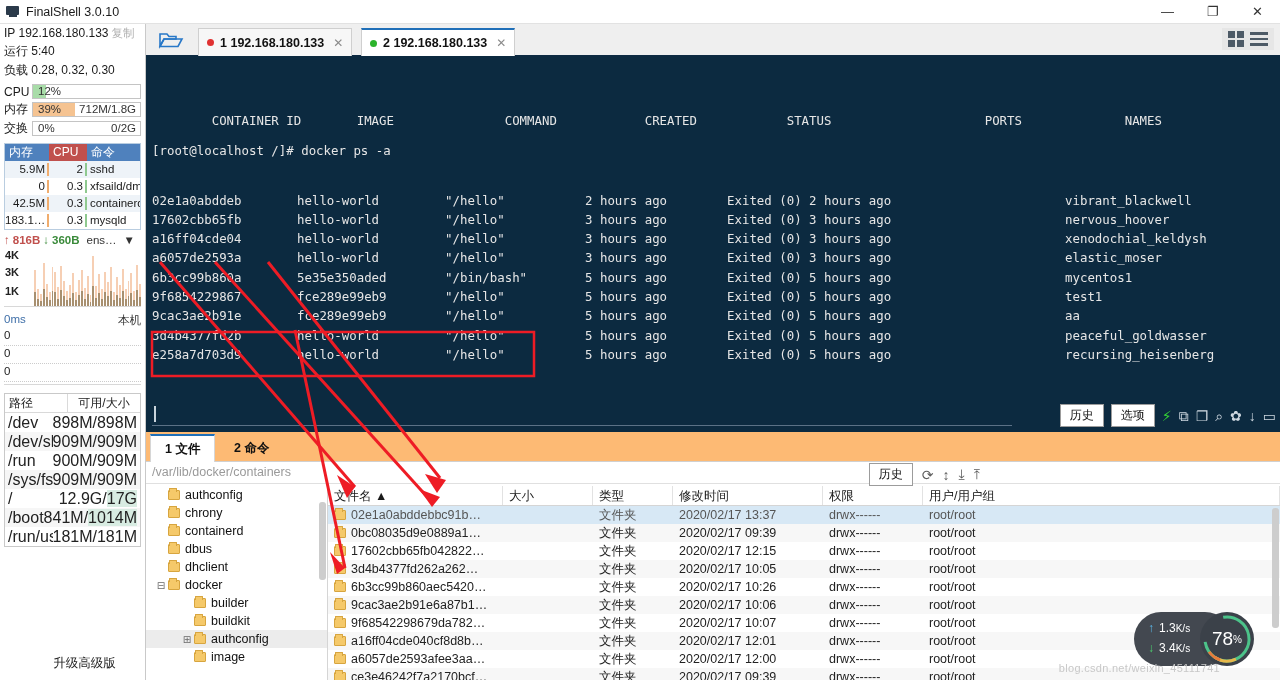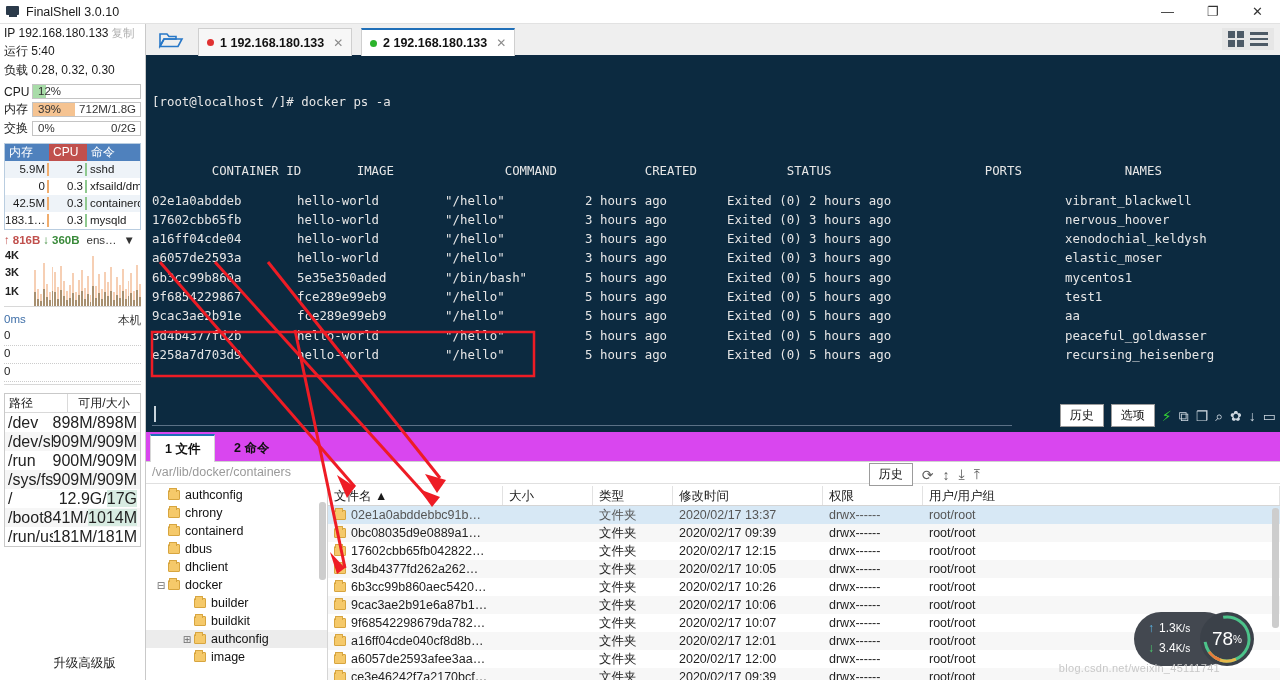--- a/index.html
+++ b/index.html
@@ -134,21 +134,21 @@
   .caret { position:absolute; left:2px; top:2px; width:1.5px; height:16px; background:#c9d4dc;}
   .termtools { position:absolute; right:4px; top:4px; display:flex; align-items:center; gap:7px;}
   .btn-ch { background:#fff; border:1px solid #9c9c9c; font-size:12px; padding:2px 9px; color:#111;}
   .t-ico { color:#cfd8e0; font-size:14px; line-height:1; }
   .t-ico.bolt { color:#35d435; font-weight:bold;}
 
   .dots-handle { position:absolute; left:50%; top:404px; transform:translateX(-50%); color:#9aa4ad; font-size:11px; letter-spacing:2px;}
 
   
   .filepanel { position:absolute; left:0; top:408px; width:1134px; height:272px; background:#fff;}
-  .ftabs { height:30px; background:#d946ef; border-bottom:1px solid #d0d0d0; position:relative;}
+  .ftabs { height:30px; background:#fdba74; border-bottom:1px solid #d0d0d0; position:relative;}
   .ftab { position:absolute; top:2px; height:28px; padding:0 14px; font-size:12.5px; font-weight:bold; display:flex; align-items:center; color:#111;}
   .ftab.active { background:#fff; border-top:2px solid #1f6fb8; border-left:1px solid #d6d6d6; border-right:1px solid #d6d6d6;}
   .pathbar { height:22px; background:#fff; border-bottom:1px solid #e0e0e0; position:relative;}
   .pathbar .ptxt { position:absolute; left:6px; top:3px; font-size:12.5px; color:#9a9a9a;}
   .pb-tools { position:absolute; right:300px; top:1px; display:flex; align-items:center; gap:9px;}
   .ficon { font-size:14px; color:#5c5c5c;}
 
   .fbody { position:absolute; left:0; top:54px; right:0; bottom:0; display:flex;}
   .ftree { width:182px; border-right:1px solid #d5d5d5; position:relative; overflow:hidden; background:#fff;}
   .tnode { height:18px; display:flex; align-items:center; font-size:12.5px; color:#111; white-space:nowrap;}
@@ -483,24 +483,24 @@
           </div>
         <div class="ham">
             <span></span>
             <span></span>
             <span></span>
           </div>
       </div>
     </div>
 
     <div class="term">
-      <div class="ln">[root@localhost /]# docker ps -a</div>
       <div class="ln">
         <span class="col c-id">CONTAINER ID</span><span class="col c-img">IMAGE</span><span class="col c-cmd">COMMAND</span><span class="col c-crt">CREATED</span><span class="col c-sts">STATUS</span><span class="col c-prt">PORTS</span><span class="col">NAMES</span>
       </div>
+      <div class="ln">[root@localhost /]# docker ps -a</div>
       <div id="docker-rows"><div class="ln"><span class="col c-id">02e1a0abddeb</span><span class="col c-img">hello-world</span><span class="col c-cmd">"/hello"</span><span class="col c-crt">2 hours ago</span><span class="col c-sts">Exited (0) 2 hours ago</span><span class="col c-prt"></span><span class="col">vibrant_blackwell</span></div><div class="ln"><span class="col c-id">17602cbb65fb</span><span class="col c-img">hello-world</span><span class="col c-cmd">"/hello"</span><span class="col c-crt">3 hours ago</span><span class="col c-sts">Exited (0) 3 hours ago</span><span class="col c-prt"></span><span class="col">nervous_hoover</span></div><div class="ln"><span class="col c-id">a16ff04cde04</span><span class="col c-img">hello-world</span><span class="col c-cmd">"/hello"</span><span class="col c-crt">3 hours ago</span><span class="col c-sts">Exited (0) 3 hours ago</span><span class="col c-prt"></span><span class="col">xenodochial_keldysh</span></div><div class="ln"><span class="col c-id">a6057de2593a</span><span class="col c-img">hello-world</span><span class="col c-cmd">"/hello"</span><span class="col c-crt">3 hours ago</span><span class="col c-sts">Exited (0) 3 hours ago</span><span class="col c-prt"></span><span class="col">elastic_moser</span></div><div class="ln"><span class="col c-id">6b3cc99b860a</span><span class="col c-img">5e35e350aded</span><span class="col c-cmd">"/bin/bash"</span><span class="col c-crt">5 hours ago</span><span class="col c-sts">Exited (0) 5 hours ago</span><span class="col c-prt"></span><span class="col">mycentos1</span></div><div class="ln"><span class="col c-id">9f6854229867</span><span class="col c-img">fce289e99eb9</span><span class="col c-cmd">"/hello"</span><span class="col c-crt">5 hours ago</span><span class="col c-sts">Exited (0) 5 hours ago</span><span class="col c-prt"></span><span class="col">test1</span></div><div class="ln"><span class="col c-id">9cac3ae2b91e</span><span class="col c-img">fce289e99eb9</span><span class="col c-cmd">"/hello"</span><span class="col c-crt">5 hours ago</span><span class="col c-sts">Exited (0) 5 hours ago</span><span class="col c-prt"></span><span class="col">aa</span></div><div class="ln"><span class="col c-id">3d4b4377fd2b</span><span class="col c-img">hello-world</span><span class="col c-cmd">"/hello"</span><span class="col c-crt">5 hours ago</span><span class="col c-sts">Exited (0) 5 hours ago</span><span class="col c-prt"></span><span class="col">peaceful_goldwasser</span></div><div class="ln"><span class="col c-id">e258a7d703d9</span><span class="col c-img">hello-world</span><span class="col c-cmd">"/hello"</span><span class="col c-crt">5 hours ago</span><span class="col c-sts">Exited (0) 5 hours ago</span><span class="col c-prt"></span><span class="col">recursing_heisenberg</span></div></div>
       
       
     </div>
 
     <div class="cmdbar">
       <div class="cmd-input">
           <div class="caret"></div>
         </div>
       <div class="termtools">

